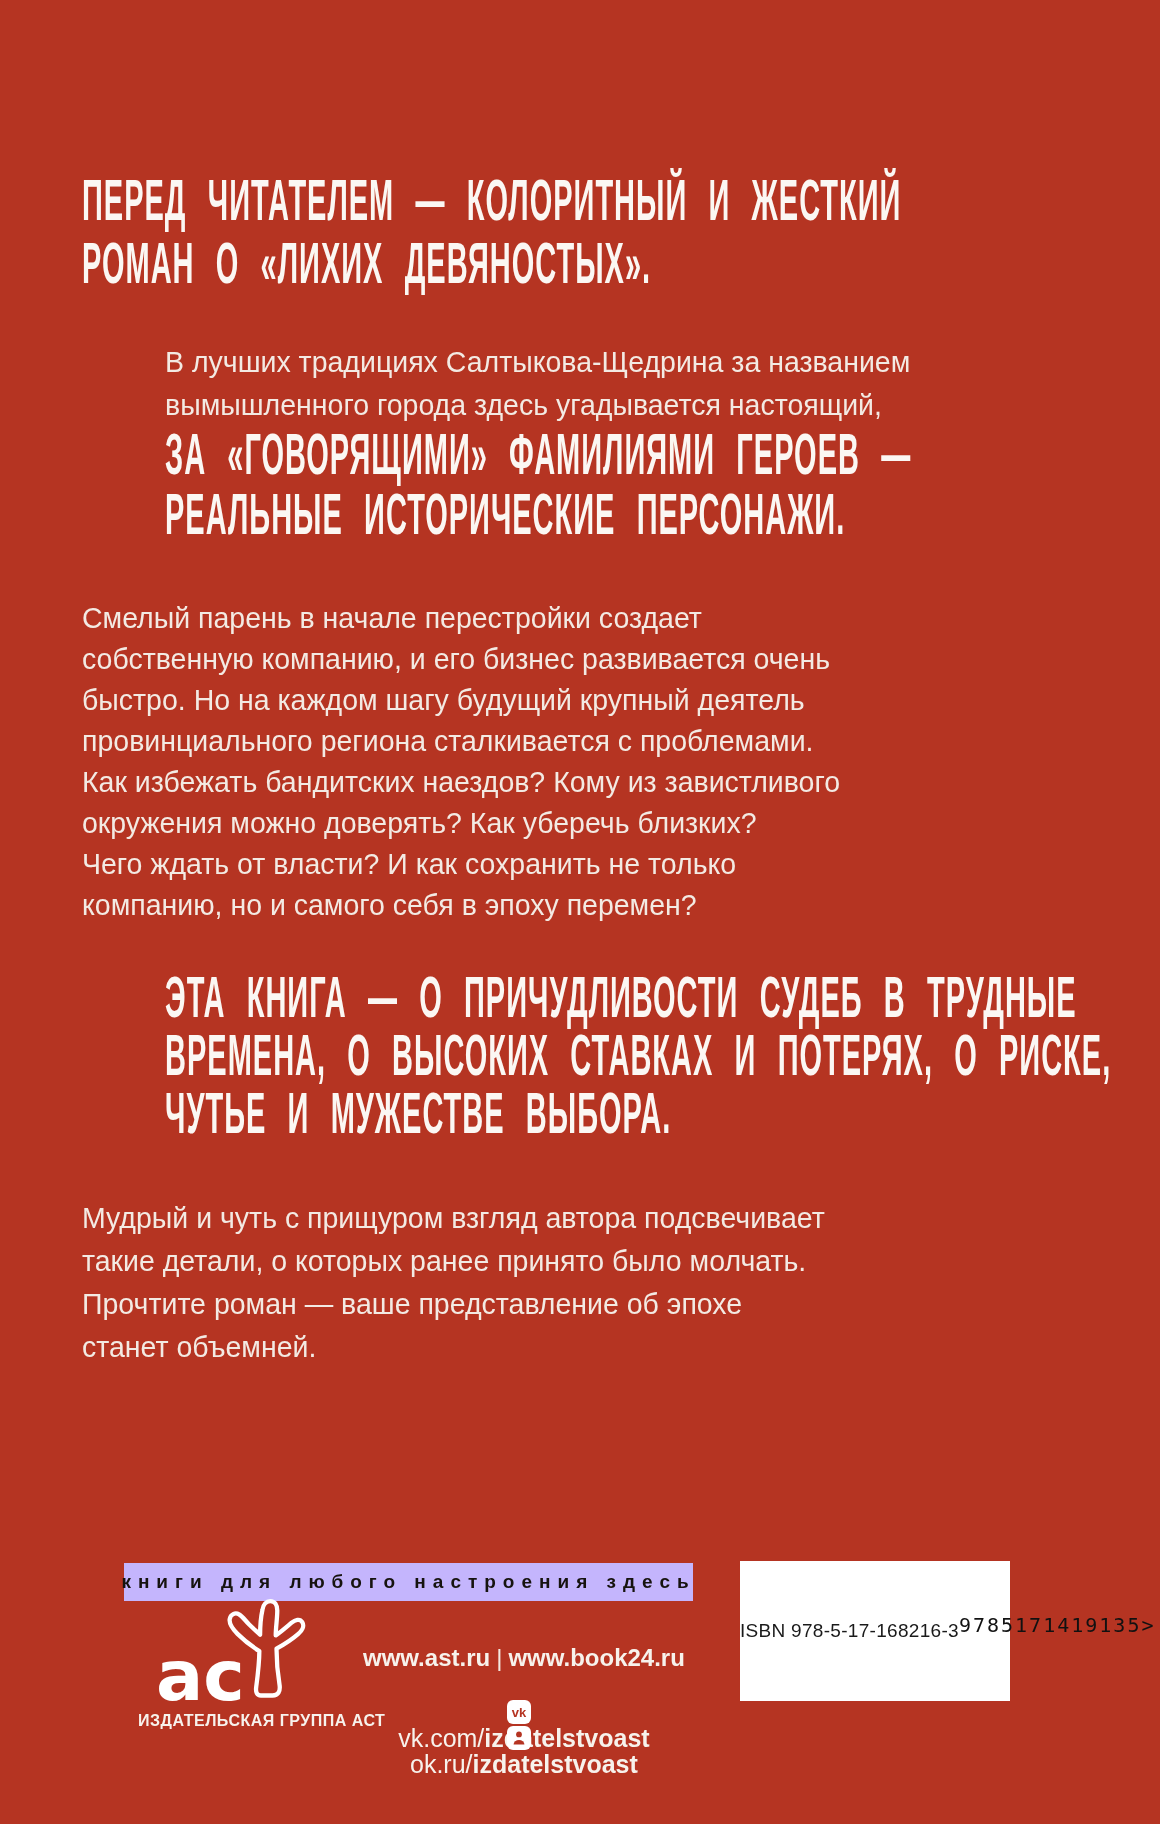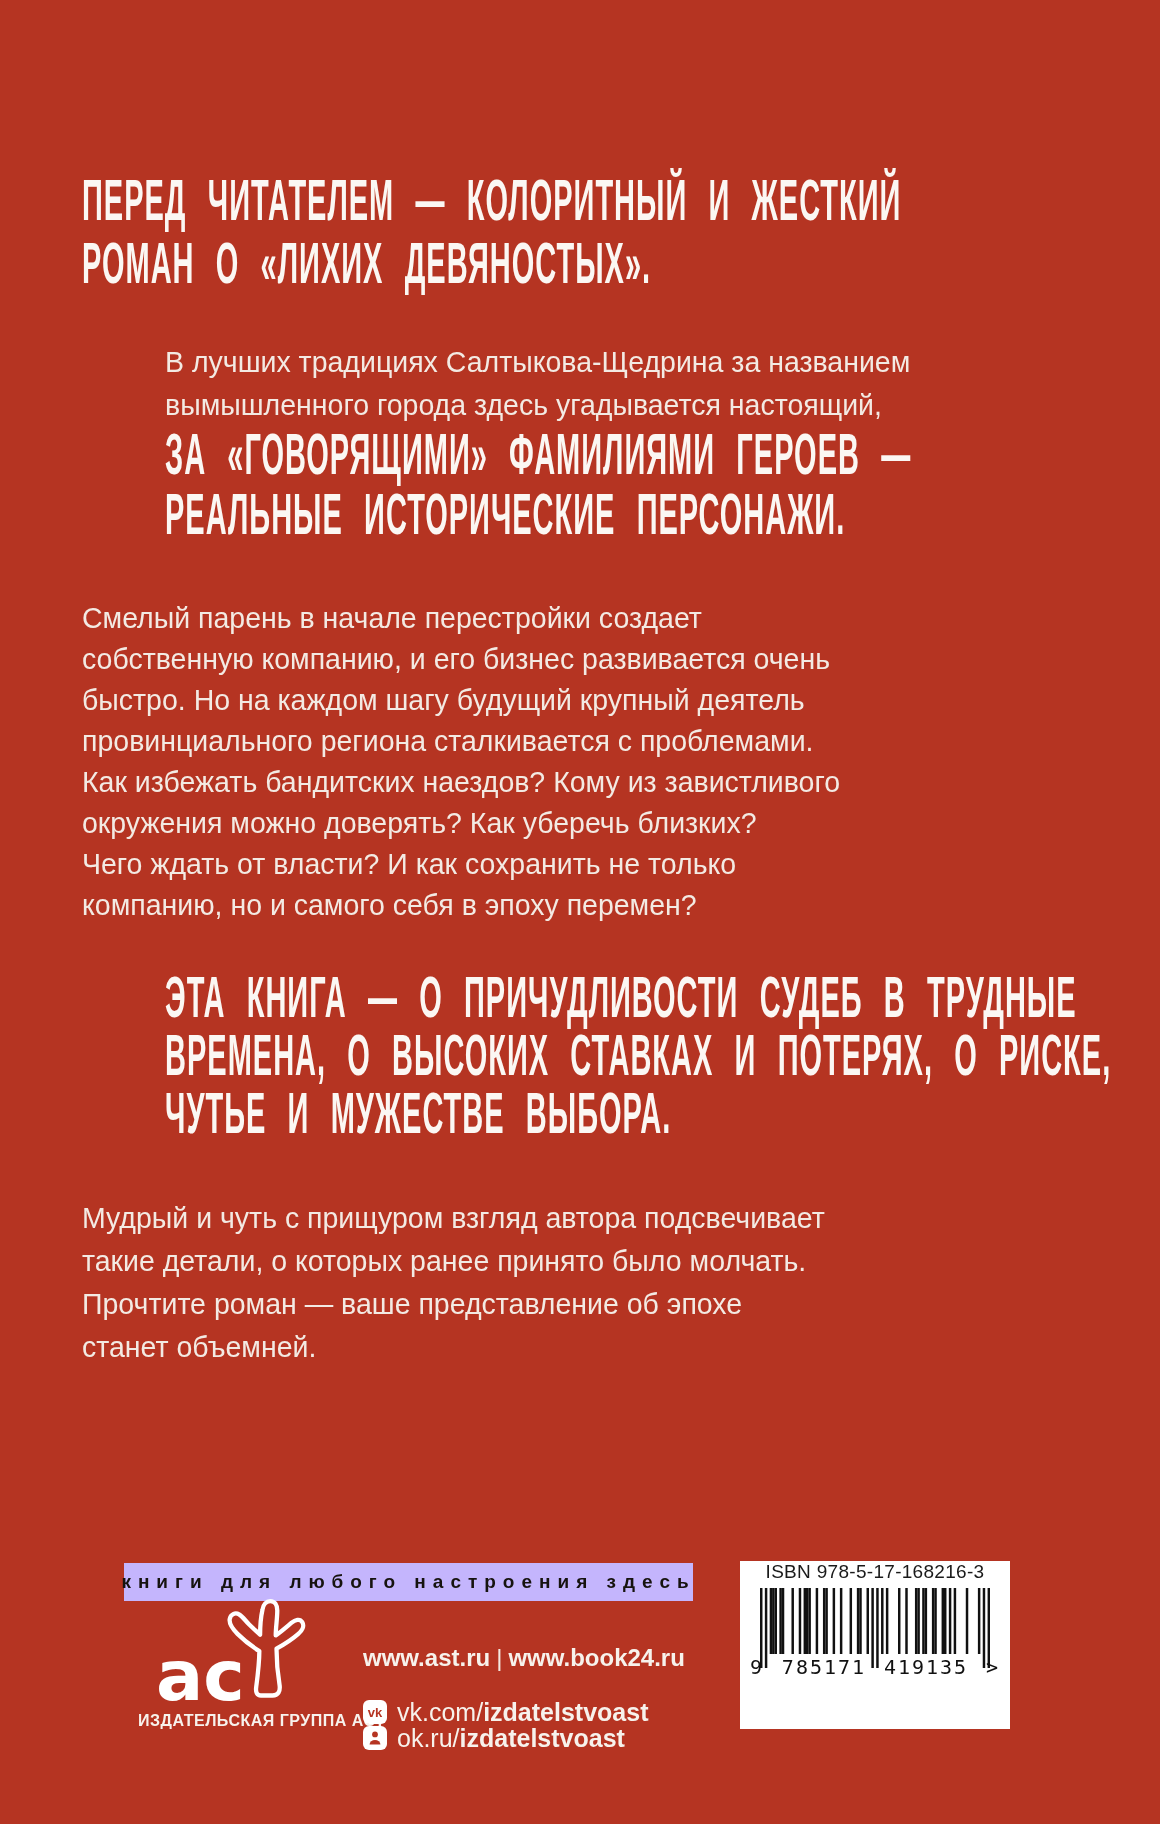--- a/index.html
+++ b/index.html
@@ -49,32 +49,32 @@
   .logo-wrap{position:absolute;left:156px;top:1592px;width:195px;height:130px;}
   .logo-caption{
     position:absolute;left:138px;top:1712px;width:210px;
     text-align:center;color:#f7f2ec;font-size:16px;font-weight:bold;letter-spacing:.5px;
     white-space:nowrap;
   }
 
   .links{position:absolute;left:363px;top:1644px;color:#f7f2ec;}
   .links .sites{font-size:24px;font-weight:bold;white-space:nowrap;margin-bottom:28px;}
   .links .sites .sep{font-weight:normal;padding:0 6px;opacity:.95;}
-  .social-row{display:flex;align-items:center;margin-bottom:2px;height:24px;white-space:nowrap;}
+  .social-row{display:flex;align-items:center;margin-bottom:2px;height:24px;white-space:nowrap;flex-direction:column;}
   .social-badge{
     width:24px;height:24px;border-radius:6px;background:#ffffff;color:#b53422;
     display:flex;align-items:center;justify-content:center;flex:0 0 auto;
     font-weight:bold;font-size:13px;margin-right:10px;
   }
   .social-text{font-size:25px;}
   .social-text .bold{font-weight:bold;}
 
   .isbn-box{
-    position:absolute;left:740px;top:1561px;width:270px;height:168px;background:#ffffff;
-    display:flex;flex-direction:column;align-items:center;box-sizing:border-box;
+    position:absolute;left:740px;top:1561px;width:270px;height:140px;background:#ffffff;
+    display:flex;flex-direction:row;align-items:center;box-sizing:border-box;
   }
   .isbn-label{color:#1a1a1a;font-size:19px;letter-spacing:.3px;white-space:nowrap;}
   .barcode-svg{margin-top:5px;}
   .barcode-digits{
     width:250px;display:flex;justify-content:space-between;align-items:flex-end;
     margin-top:-13px;color:#111;
     font-family:"DejaVu Sans Mono",monospace;font-size:20px;letter-spacing:2px;
   }
 </style>
 </head>

